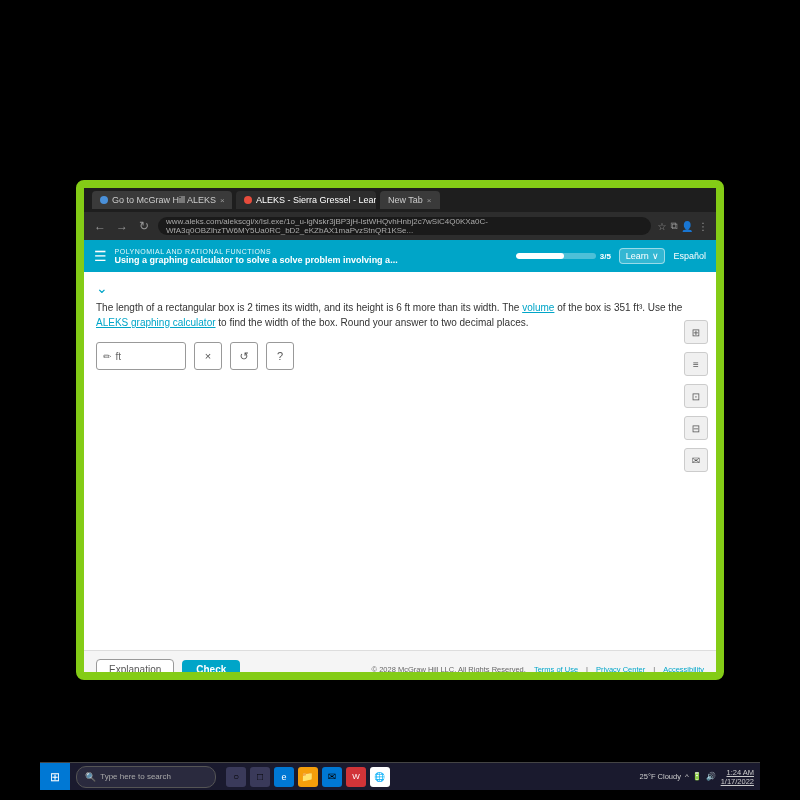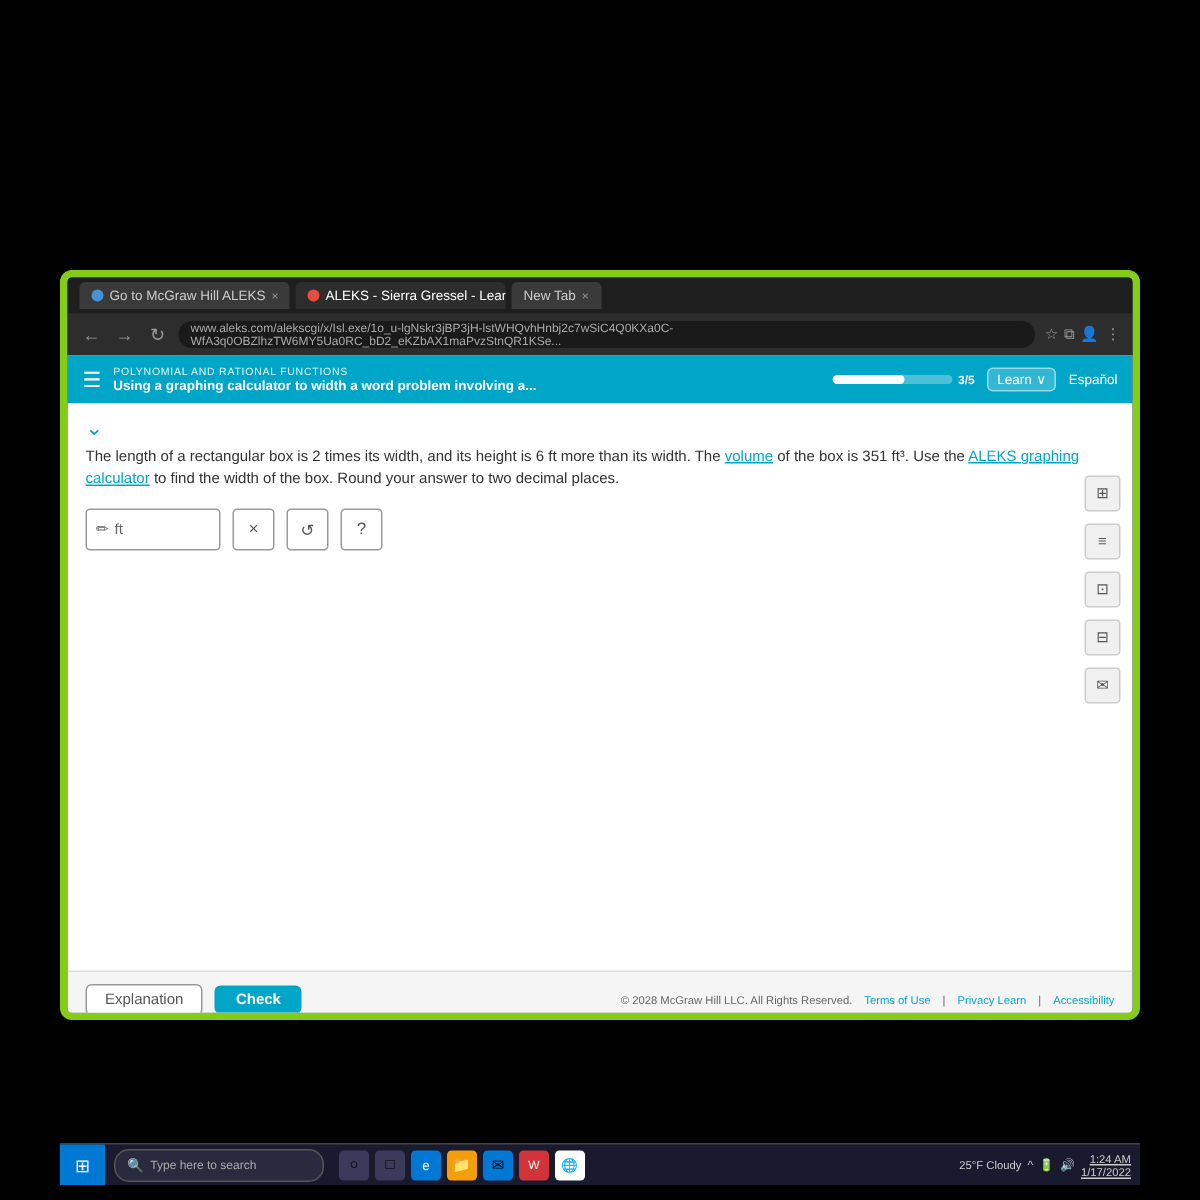--- a/index.html
+++ b/index.html
@@ -8,25 +8,25 @@
       height: 800px;
       background: #000;
       display: flex;
       align-items: center;
       justify-content: center;
       font-family: Arial, sans-serif;
       overflow: hidden;
     }
 
     .laptop-screen {
-      width: 720px;
+      width: 648px;
       height: 500px;
       background: #1a1a2e;
       border-radius: 8px;
-      border: 5px solid #84cc16;
+      border: 8px solid #84cc16;
       position: relative;
       overflow: hidden;
       margin-top: 60px;
     }
 
     
     .browser-chrome {
       background: #2d2d2d;
       height: 52px;
       display: flex;
@@ -520,21 +520,21 @@
     </div>
   </div>
 
   <div class="aleks-content">
 
     <div class="aleks-header">
       <div class="aleks-header-left">
         <span class="hamburger-icon">☰</span>
         <div class="aleks-title-area">
           <span class="aleks-section-label">POLYNOMIAL AND RATIONAL FUNCTIONS</span>
-          <span class="aleks-problem-title">Using a graphing calculator to width a word problem involving a...</span>
+          <span class="aleks-problem-title">Using a graphing calculator to solve a solve problem involving a...</span>
         </div>
       </div>
       <div class="aleks-header-right">
         <div class="progress-bar-container">
           <div class="progress-bar">
             <div class="progress-fill" style="width: 60%"></div>
           </div>
           <span class="progress-text">3/5</span>
         </div>
         <div class="user-btn">
@@ -573,21 +573,21 @@
     <div class="bottom-area">
       <div class="bottom-left-btns">
         <button class="explanation-btn">Explanation</button>
         <button class="check-btn">Check</button>
       </div>
       <div class="footer-text">
         <div class="footer-links">
           <span>© 2028 McGraw Hill LLC. All Rights Reserved.</span>
           <a class="footer-link">Terms of Use</a>
           <span>|</span>
-          <a class="footer-link">Privacy Learn</a>
+          <a class="footer-link">Privacy Center</a>
           <span>|</span>
           <a class="footer-link">Accessibility</a>
         </div>
       </div>
     </div>
 
   </div>
 </div>
 
 <div class="taskbar">

